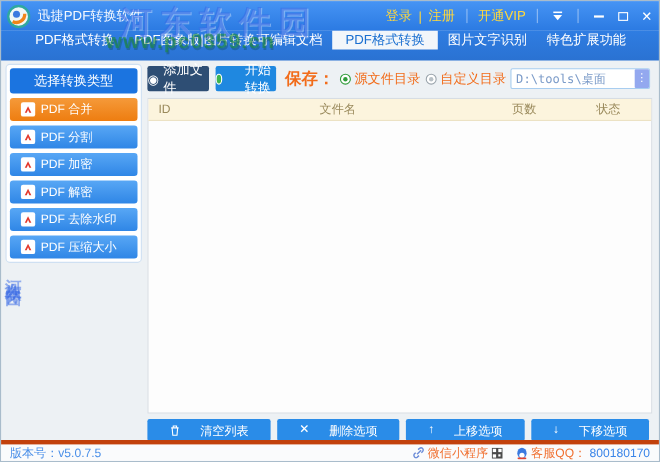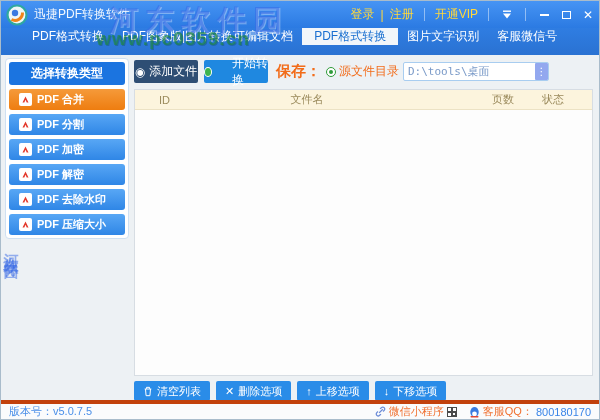--- a/index.html
+++ b/index.html
@@ -22,21 +22,21 @@
   .min-glyph { width:9px; height:0; border-bottom:2px solid #fff; display:inline-block; }
 
   
   .tabbar { position:absolute; top:27px; left:0; right:0; height:27px;
     background:linear-gradient(#2f7de2,#2a72d2); display:flex; align-items:flex-start; padding-left:22px; }
   .tab { display:flex; align-items:center; padding:0 9px; color:#fff; font-size:12px; white-space:nowrap; }
   .tab.active { background:#f2f6fa; color:#1a6fd0; padding:0 12px; }
 
   
   .sidebar { position:absolute; top:57px; left:4px; width:124px; background:#fff;
-    border:1px solid #cfe0f2; border-radius:4px; padding:3px;font-weight:bold; }
+    border:1px solid #cfe0f2; border-radius:4px; padding:3px; }
   .sidebar-header { height:23px; line-height:23px; text-align:center; background:#1b74e0;
     color:#fff; border-radius:3px; font-size:12px; }
   .side-item { height:21px; margin-top:4px; border-radius:3px; display:flex; align-items:center;
     gap:5px; padding-left:10px; color:#fff; font-size:11px; cursor:default;
     background:linear-gradient(#58a7f5,#2f86e6); }
   .side-item.selected { background:linear-gradient(#f59a3a,#ee7d10); }
   .pdf-ic { width:13px; height:13px; background:#fff; border-radius:2px; flex:0 0 auto;
     display:flex; align-items:center; justify-content:center; }
 
   
@@ -62,30 +62,30 @@
   .path-box input { width:100%; height:100%; border:1px solid #a8cdf0; border-radius:2px;
     padding:0 16px 0 4px; font-size:11px; color:#7a9ac8; font-family:"DejaVu Sans Mono","Liberation Mono",monospace; }
   .browse-btn { position:absolute; right:1px; top:1px; bottom:1px; width:13px; background:#93a8ef;
     border-radius:1px; color:#fff; font-size:10px; display:flex; align-items:center; justify-content:center; }
 
   
   .table { position:absolute; top:88px; left:133px; width:459px; height:287px;
     background:#fdfdfd; border:1px solid #d7dde3; }
   .thead { display:flex; height:20px; background:#fcf4dd; border-bottom:1px solid #ece2c4;
     align-items:center; color:#9a8a5c; font-size:11px; }
-  .th-id { width:40px; padding-left:24px; }
+  .th-id { width:40px; padding-left:9px; }
   .th-name { flex:1; text-align:center; }
-  .th-pages { width:75px; text-align:right; }
+  .th-pages { width:75px; text-align:center; }
   .th-status { width:78px; text-align:center; }
   .tbody { height:266px; }
 
   
   .actions { position:absolute; top:380px; left:133px; display:flex; gap:6px; }
-  .act-btn { height:20px; padding:0 9px; background:#2a8ce8; border-radius:2px; color:#fff;
-    font-size:11px; display:flex; align-items:center; gap:4px; }
+  .act-btn { height:20px; padding:0 20px; background:#2a8ce8; border-radius:2px; color:#fff;
+    font-size:11px; display:flex; align-items:center; gap:18px; }
   .act-glyph { font-size:11px; line-height:1; }
 
   
   .statusbar { position:absolute; left:0; right:0; bottom:0; height:19px; background:#fafbfc;
     border-top:4px solid #c2410c; display:flex; align-items:center; padding:0 8px; font-size:11px; }
   .version { color:#4a8fe8; }
   .sb-right { margin-left:auto; display:flex; align-items:center; gap:4px; }
   .sb-orange { color:#f07030; }
   .sb-blue { color:#3a85e8; }
   .sb-group { display:flex; align-items:center; gap:3px; margin-left:8px; }
@@ -134,21 +134,21 @@
         </span>
       <span class="tb-btn">✕</span>
     </div>
   </div>
 
   <div class="tabbar">
     <span class="tab">PDF格式转换</span>
     <span class="tab">PDF图象版|图片转换可编辑文档</span>
     <span class="tab active">PDF格式转换</span>
     <span class="tab">图片文字识别</span>
-    <span class="tab">客服微信号</span>
+    <span class="tab">特色扩展功能</span>
   </div>
 
   <div class="sidebar">
     <div class="sidebar-header">选择转换类型</div>
 
     <div class="side-item selected">
       <span class="pdf-ic">
           <svg width="9" height="9" viewBox="0 0 12 12">
             <path d="M2 10 L6 2 L10 10 L7.6 10 L6 6.4 L4.4 10 Z" fill="#e4392b"></path>
           </svg>
@@ -205,20 +205,26 @@
     <div class="btn-start">
       <span class="green-dot"></span>
       <span>开始转换</span>
     </div>
     <span class="save-label">保存：</span>
     <div class="radio-wrap">
       <span class="radio on">
           <span class="pip"></span>
         </span>
       <span>源文件目录</span>
+    </div>
+    <div class="radio-wrap">
+      <span class="radio off">
+          <span class="pip"></span>
+        </span>
+      <span>自定义目录</span>
     </div>
     <div class="path-box">
       <input type="text" value="D:\tools\桌面" style="">
       <span class="browse-btn">⋮</span>
     </div>
   </div>
 
   <div class="table">
     <div class="thead">
       <span class="th-id">ID</span>

